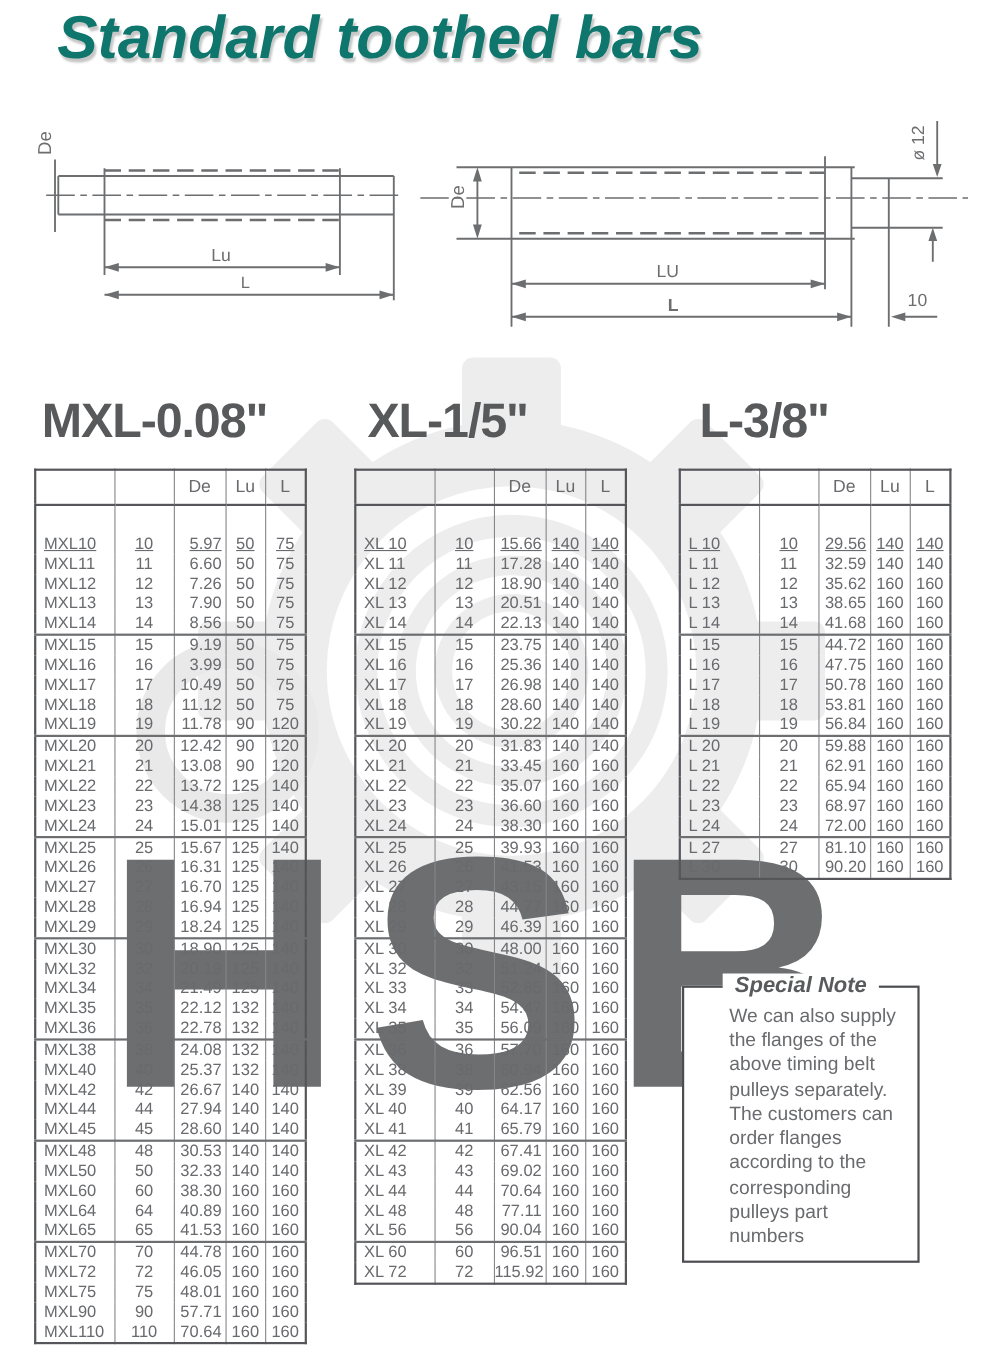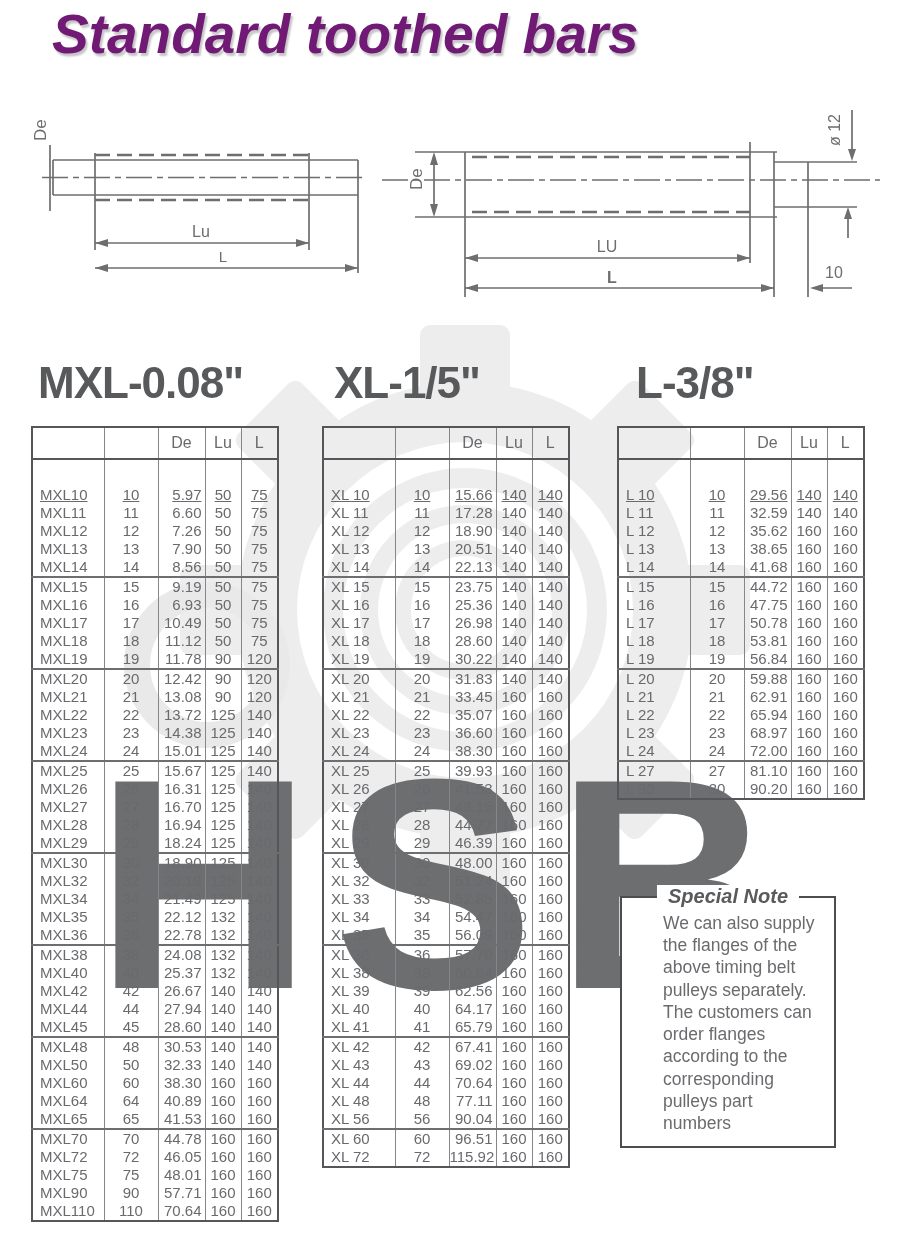--- a/index.html
+++ b/index.html
@@ -9,21 +9,21 @@
     font-family:"Liberation Sans", sans-serif; color:#6a6b6e;
   }
   
   #watermark { position:absolute; left:0; top:320px; z-index:0; }
   
   .layer { position:absolute; z-index:1; }
   
   #page-title {
     left:52px; top:2px;
     font-size:55px; font-weight:bold; font-style:italic;
-    color:#701a75; letter-spacing:0px; white-space:nowrap;
+    color:#0f766e; letter-spacing:0px; white-space:nowrap;
     text-shadow:2px 3px 2px #c6c6c6;
   }
   
   .section-heading {
     font-size:44px; font-weight:bold; color:#58595b;
     letter-spacing:-1px; white-space:nowrap;
   }
   #h-mxl { left:38px;  top:358px; }
   #h-xl  { left:334px; top:358px; }
   #h-l   { left:636px; top:358px; }
@@ -243,21 +243,21 @@
         <tr>
           <td>MXL15</td>
           <td>15</td>
           <td>9.19</td>
           <td>50</td>
           <td>75</td>
         </tr>
         <tr>
           <td>MXL16</td>
           <td>16</td>
-          <td>6.93</td>
+          <td>3.99</td>
           <td>50</td>
           <td>75</td>
         </tr>
         <tr>
           <td>MXL17</td>
           <td>17</td>
           <td>10.49</td>
           <td>50</td>
           <td>75</td>
         </tr>

